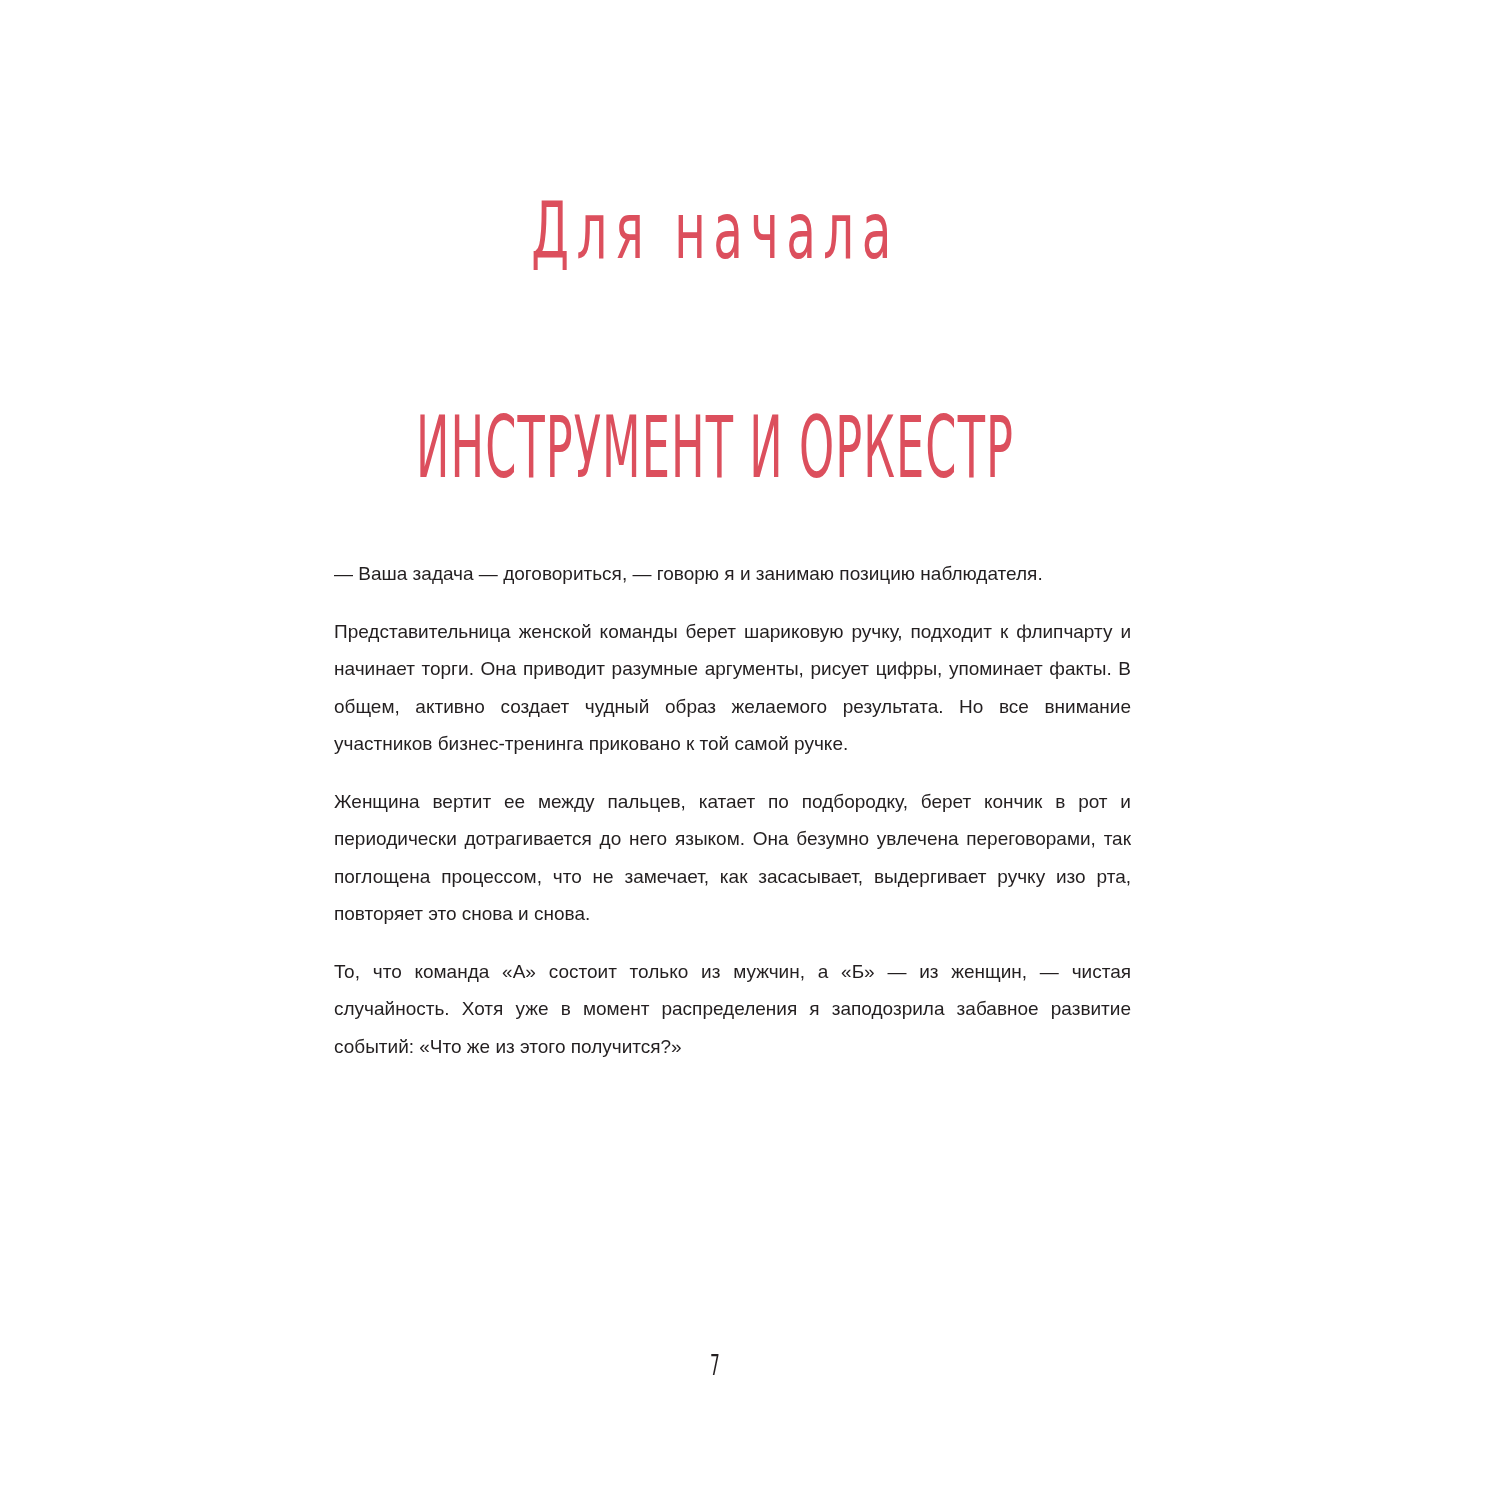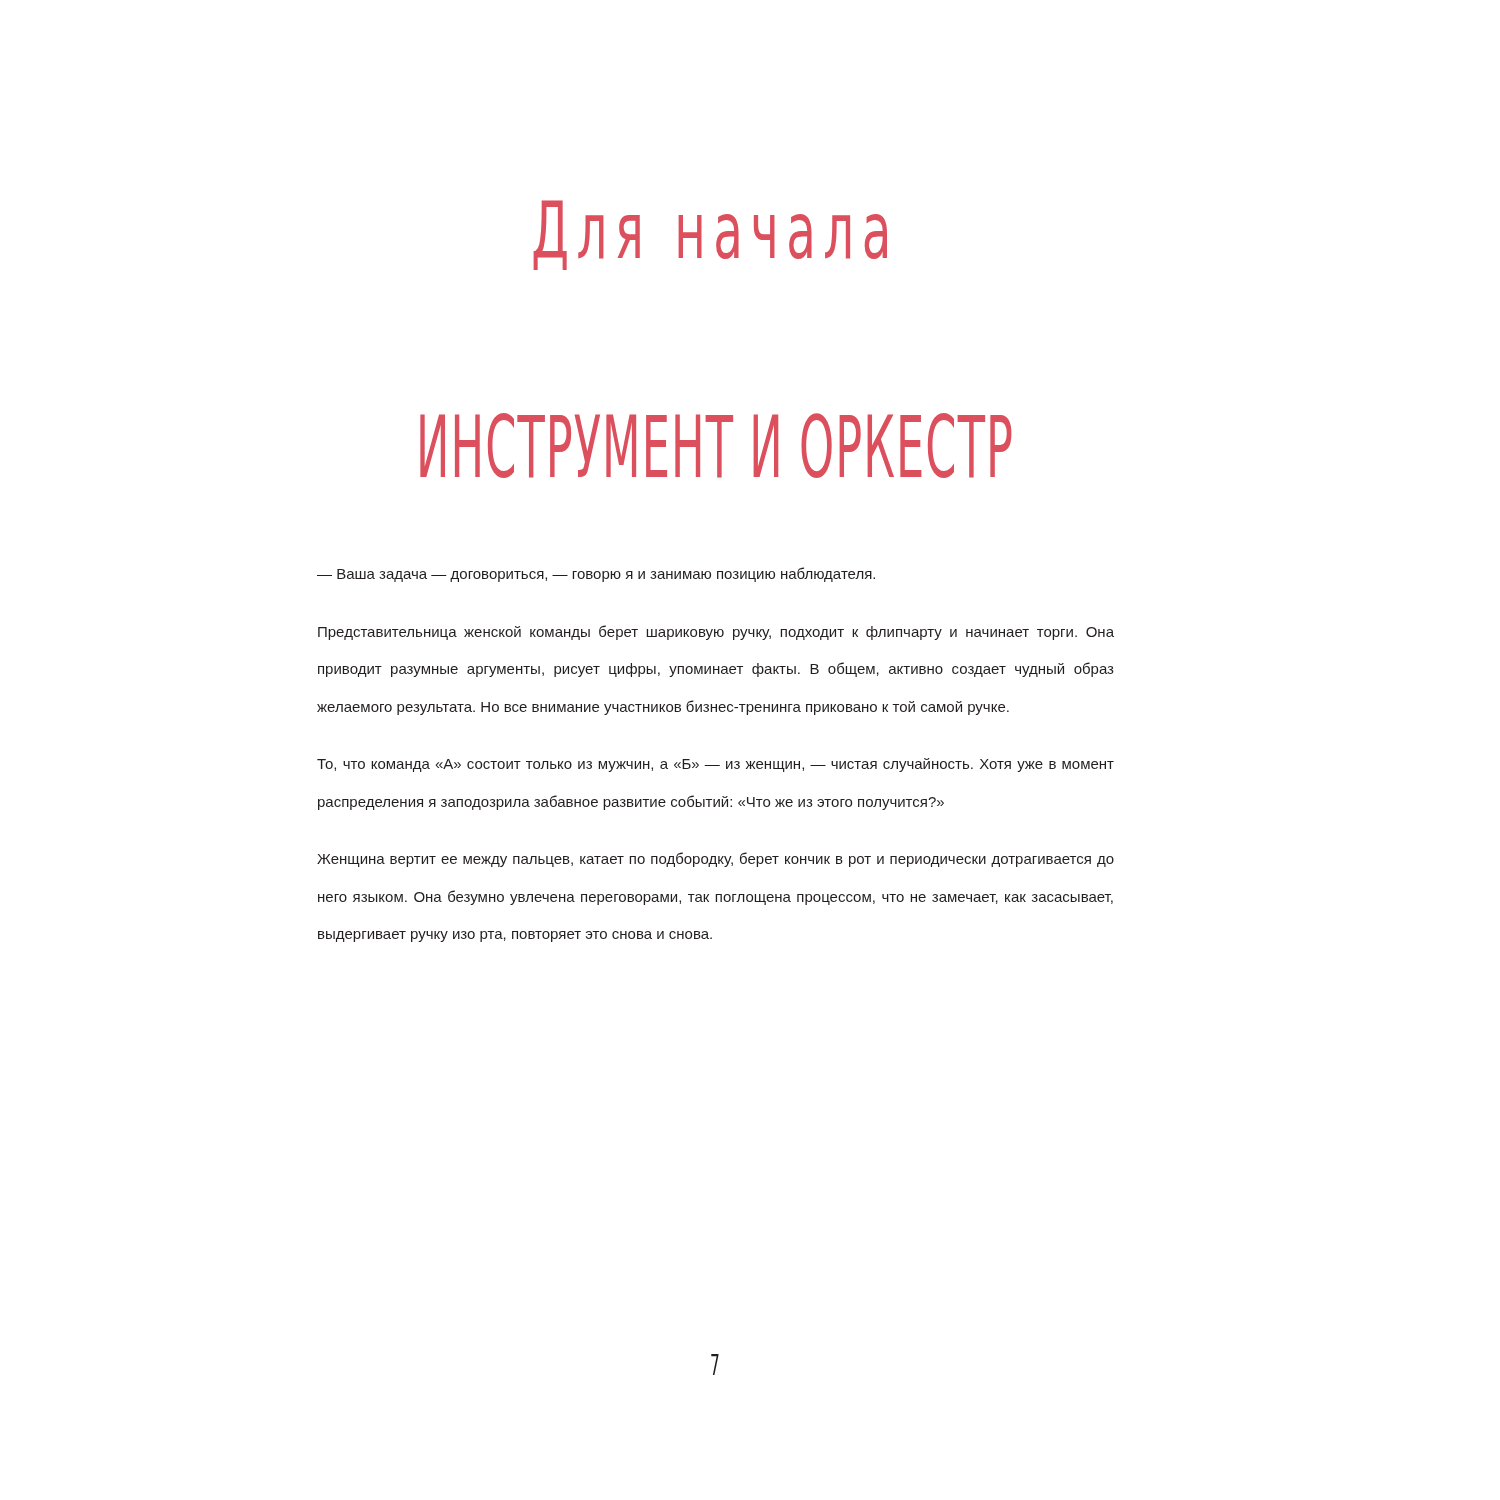--- a/index.html
+++ b/index.html
@@ -41,25 +41,25 @@
       letter-spacing: 2px;
       transform: scaleX(0.52);
       transform-origin: 715px 0;
       white-space: nowrap;
       line-height: 1;
       font-weight: normal;
     }
     .body-text {
       position: absolute;
       top: 555px;
-      left: 317px;
+      left: 334px;
       width: 797px;
       color: #231f20;
       font-family: "Liberation Sans", sans-serif;
-      font-size: 15px;
+      font-size: 19px;
       line-height: 37.5px;
       text-align: justify;
       hyphens: manual;
     }
     .body-text p {
       margin: 0 0 20px 0;
       text-align-last: left;
     }
     .page-number {
       position: absolute;
@@ -78,17 +78,17 @@
 </head>
 <body>
 
 <div class="chapter-label">Для начала</div>
 
 <h1 class="chapter-title" style="margin:0;">ИНСТРУМЕНТ И ОРКЕСТР</h1>
 
 <div class="body-text">
   <p>— Ваша задача — договориться, — говорю я и занимаю позицию наблюдателя.</p>
   <p>Представительница женской команды берет шариковую ручку, подходит к флипчарту и начинает торги. Она приводит разум­ные аргументы, рисует цифры, упоминает факты. В общем, активно создает чудный образ желаемого результата. Но все внимание участников бизнес-тренинга приковано к той самой ручке.</p>
+  <p>Женщина вертит ее между пальцев, катает по подбородку, берет кончик в рот и периодически дотрагивается до него языком. Она безумно увлечена переговорами, так поглощена процес­сом, что не замечает, как засасывает, выдергивает ручку изо рта, повторяет это снова и снова.</p>
   <p>То, что команда «А» состоит только из мужчин, а «Б» — из жен­щин, — чистая случайность. Хотя уже в момент распределения я заподозрила забавное развитие событий: «Что же из этого получится?»</p>
-  <p>Женщина вертит ее между пальцев, катает по подбородку, берет кончик в рот и периодически дотрагивается до него языком. Она безумно увлечена переговорами, так поглощена процес­сом, что не замечает, как засасывает, выдергивает ручку изо рта, повторяет это снова и снова.</p>
 </div>
 
 <div class="page-number">7</div>
 
 </body></html>

